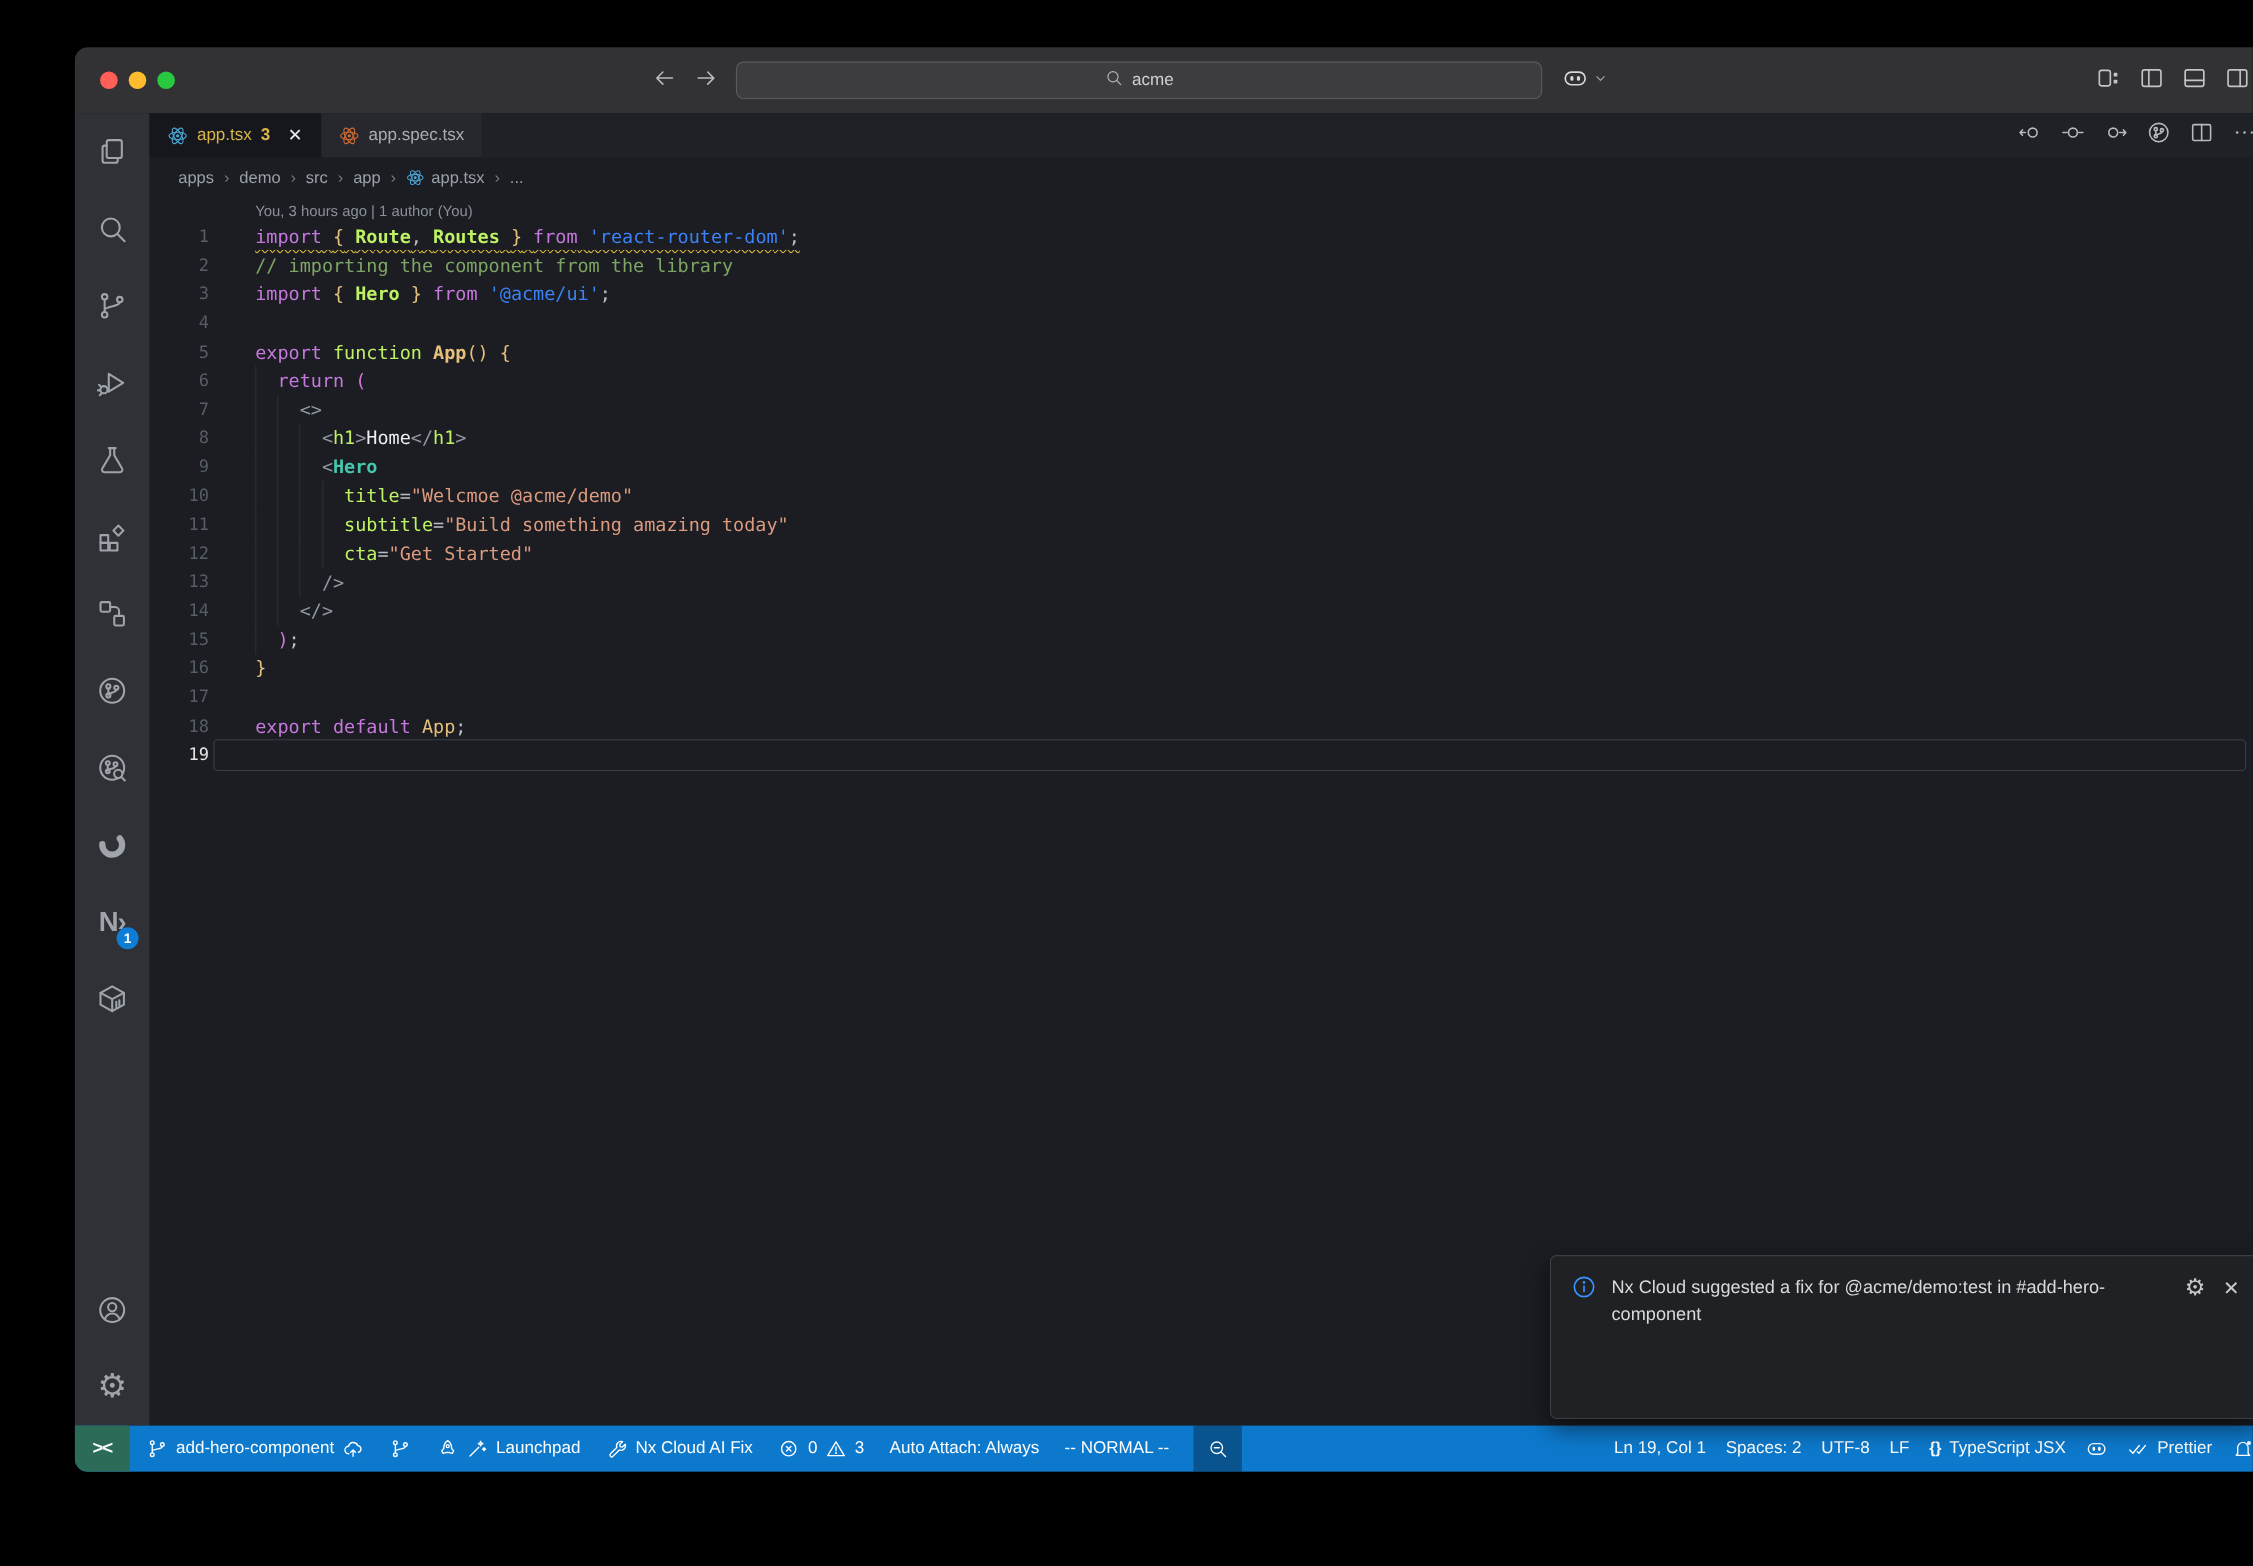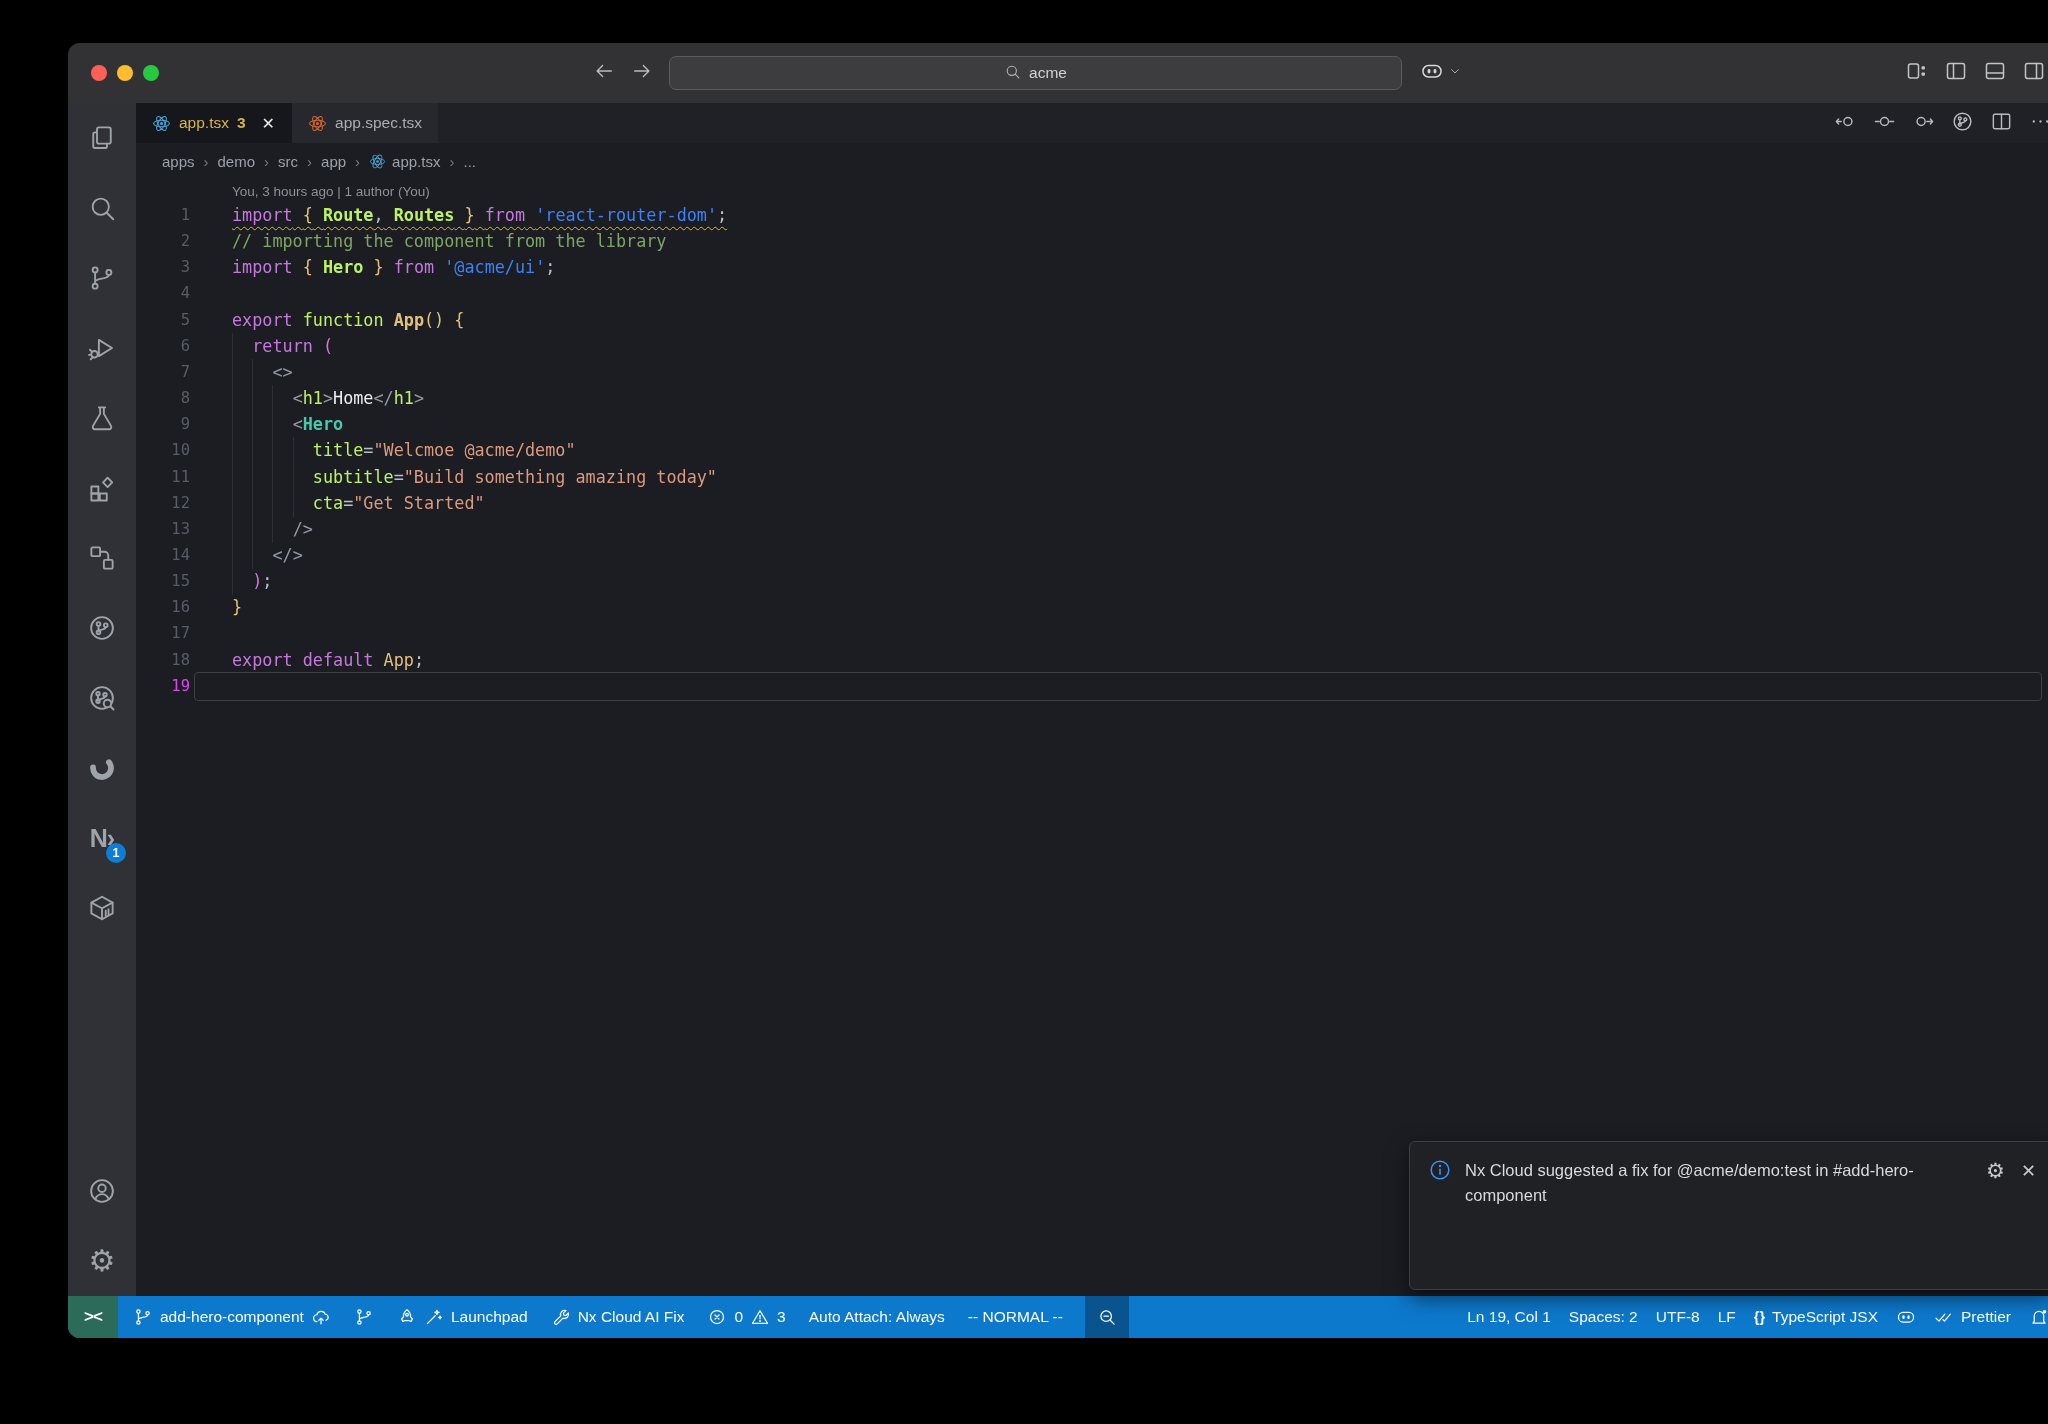--- a/index.html
+++ b/index.html
@@ -47,21 +47,21 @@
   .breadcrumbs{height:36px;display:flex;align-items:center;padding-left:26px;color:#9ba1a8;font-size:15px;gap:9px;flex:none;}
   .bc-item{display:flex;align-items:center;gap:6px;}
   .bc-item svg{width:17px;height:17px;color:#4da6d4;}
   .bc-sep{color:#767c84;}
 
   
   .editor{position:relative;flex:1;overflow:hidden;font-family:"DejaVu Sans Mono",monospace;font-size:16.8px;}
   .codelens{position:absolute;left:96px;top:5px;font-family:"Liberation Sans",sans-serif;font-size:13.5px;color:#8b9199;}
   .cline{position:absolute;left:0;right:0;height:27px;white-space:pre;}
   .lnum{position:absolute;left:0;width:54px;text-align:right;color:#565d66;font-size:15.5px;line-height:27px;}
-  .cline.active .lnum{color:#d946ef;}
+  .cline.active .lnum{color:#e5e5e5;}
   .ctext{position:absolute;left:96px;line-height:26px;color:#c3c9d4;}
   .guide{position:absolute;top:0;bottom:0;width:1px;background:#2b2f37;}
   .cur-line{position:absolute;left:58px;right:26px;height:27px;border:1px solid #3a3f48;border-radius:4px;}
   .kw{color:#c678dd}.blue{color:#bef264}.fn{color:#e5c07b}.gold{color:#e5c07b}
   .pk{color:#d477d4}.str{color:#3b82f6}.jstr{color:#dc9a7e}.cm{color:#7ea563}
   .cp{color:#45c8ae;font-weight:700}.pn{color:#b8bec8}.tp{color:#9099a3}
   .bw{color:#eceef0;font-weight:400}.bd{font-weight:700}
   .sq{text-decoration-line:underline;text-decoration-style:wavy;text-decoration-color:#d4b63c;text-decoration-thickness:1.3px;text-underline-offset:5px;}
   .scrollbar{position:absolute;right:4px;top:0;width:16px;bottom:0;}
   .sb-thumb{position:absolute;top:0;height:338px;width:16px;background:#41454d;opacity:.85;}

